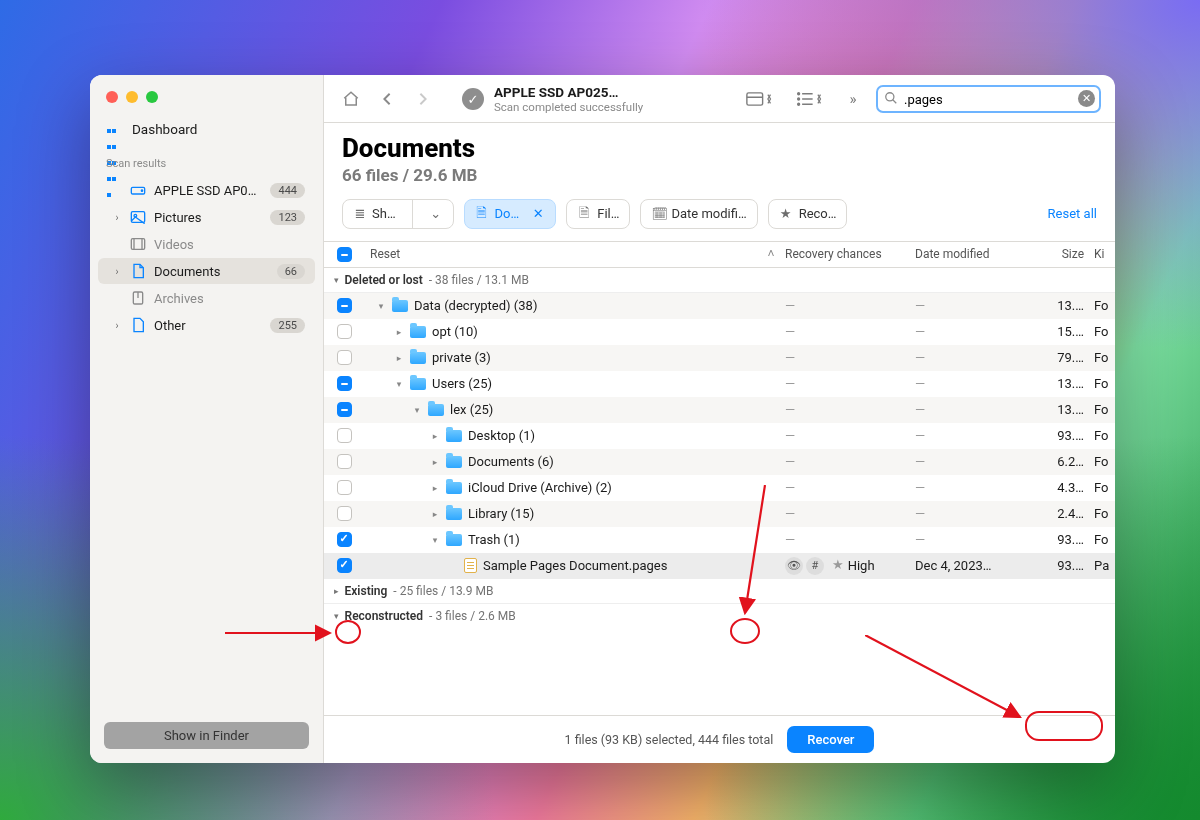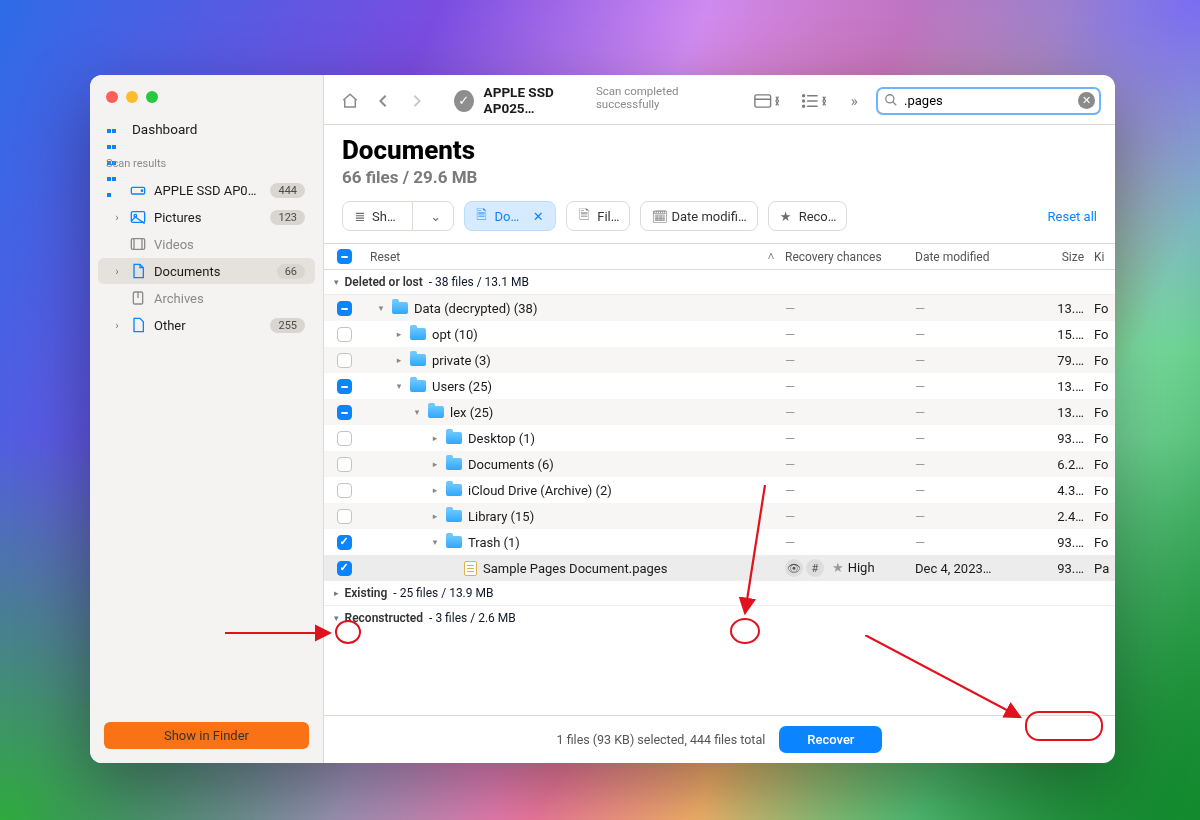--- a/index.html
+++ b/index.html
@@ -32,29 +32,29 @@
   .sec-hdr{font-size:11px;color:var(--muted);padding:4px 16px 6px;}
   .side-item{display:flex;align-items:center;gap:8px;padding:5px 10px 5px 14px;font-size:13px;color:var(--text);border-radius:6px;margin:1px 8px;}
   .side-item .chev{width:10px;text-align:center;color:var(--text-sec);font-size:10px;}
   .side-item .icn{width:16px;height:16px;display:flex;align-items:center;justify-content:center;color:var(--blue);}
   .side-item .lbl{flex:1;white-space:nowrap;overflow:hidden;text-overflow:ellipsis;}
   .side-item .badge{background:#d9d6d1;color:#4b4b4b;font-size:11px;padding:1px 8px;border-radius:10px;}
   .side-item.sel{background:#e5e2dd;}
   .side-item.muted .icn{color:var(--muted);}
   .side-item.muted .lbl{color:var(--muted);}
   .sidebar-footer{margin-top:auto;padding:14px;}
-  .show-finder{width:100%;text-align:center;background:#f97316;border:none;border-radius:6px;padding:6px 0;font-size:13px;color:#333;}
+  .show-finder{width:100%;text-align:center;background:#a3a3a3;border:none;border-radius:6px;padding:6px 0;font-size:13px;color:#333;}
 
   
   .main{flex:1;display:flex;flex-direction:column;min-width:0;}
   .toolbar{display:flex;align-items:center;gap:10px;padding:10px 14px 8px;border-bottom:1px solid var(--border);}
   .tb-btn{width:26px;height:26px;display:flex;align-items:center;justify-content:center;color:#7c7c7c;border-radius:6px;}
   .tb-sep{width:6px;}
   .status-dot{width:22px;height:22px;border-radius:50%;background:#8e8e8e;color:#fff;display:flex;align-items:center;justify-content:center;font-size:13px;}
-  .ttl-block{display:flex;flex-direction:row;line-height:1.15;min-width:0;}
+  .ttl-block{display:flex;flex-direction:column;line-height:1.15;min-width:0;}
   .ttl-block .t1{font-size:13.5px;font-weight:700;color:#1b1b1b;}
   .ttl-block .t2{font-size:11.5px;color:var(--muted);}
   .search{position:relative;flex:0 0 225px;margin-left:auto;}
   .search input{width:100%;height:28px;border:2px solid #6db4ff;border-radius:7px;padding:0 41px 0 26px;font-size:13px;background:#fff;outline:none;}
   .search .mag{position:absolute;left:8px;top:6px;color:#8a8a8a;font-size:13px;}
   .search .clear{position:absolute;right:6px;top:5px;width:17px;height:17px;border-radius:50%;background:#8a8a8a;color:#fff;font-size:11px;display:flex;align-items:center;justify-content:center;}
 
   .header-block{padding:10px 18px 14px;}
   .header-block h1{margin:0;font-size:26px;font-weight:800;}
   .header-block .sub{font-size:17px;font-weight:700;color:#7a7a7a;margin-top:2px;}
@@ -81,41 +81,41 @@
   .cell-kind{width:25px;padding-left:4px;}
   .chkbox{width:15px;height:15px;border:1.3px solid #c5c3bf;border-radius:4px;background:#fff;}
   .chkbox.blue{background:var(--blue);border-color:var(--blue);position:relative;}
   .chkbox.blue::after{content:"✓";position:absolute;color:#fff;font-size:11px;left:2px;top:-1px;font-weight:700;}
   .chkbox.minus{background:var(--blue);border-color:var(--blue);position:relative;}
   .chkbox.minus::after{content:"";position:absolute;left:3px;right:3px;top:6px;height:2px;background:#fff;border-radius:1px;}
 
   .group-hdr{display:flex;align-items:center;gap:6px;font-size:12px;color:#555;padding:5px 10px;border-bottom:1px solid #eee;}
   .group-hdr .chev{font-size:9px;color:#777;}
   .group-hdr .g1{font-weight:600;color:#333;}
-  .group-hdr .g2{color:#0f172a;}
+  .group-hdr .g2{color:#737373;}
 
   .rows{overflow:auto;}
   .row{display:flex;align-items:center;font-size:13px;color:var(--text);height:26px;}
   .row:nth-child(odd){background:#f7f6f4;}
   .row .tree{display:flex;align-items:center;gap:6px;min-width:0;}
   .row .indent{display:inline-block;}
   .row .rchev{font-size:9px;color:#888;width:10px;text-align:center;}
   .folder-icn{width:16px;height:12px;background:linear-gradient(#6cc7ff,#2ea7ff);border-radius:2px;position:relative;}
   .folder-icn::before{content:"";position:absolute;left:0;top:-3px;width:7px;height:4px;background:#6cc7ff;border-radius:2px 2px 0 0;}
   .file-icn{width:13px;height:15px;background:#fff;border:1px solid #e2b24a;border-radius:2px;position:relative;}
   .file-icn::after{content:"";position:absolute;left:2px;right:2px;top:3px;height:7px;background:repeating-linear-gradient(#e2b24a 0 1px,transparent 1px 3px);} 
   .row .name-txt{white-space:nowrap;}
   .row .dash{color:#999;}
   .row.selected{background:#ececec;}
   .eye-circ{width:18px;height:18px;border-radius:50%;background:#ddd;display:inline-flex;align-items:center;justify-content:center;font-size:11px;color:#555;}
   .hash-circ{width:18px;height:18px;border-radius:50%;background:#ddd;display:inline-flex;align-items:center;justify-content:center;font-size:11px;color:#555;margin-left:3px;}
   .star{color:#9a9a9a;margin:0 4px 0 8px;}
 
   .footer{display:flex;align-items:center;justify-content:center;gap:14px;padding:10px 16px;border-top:1px solid var(--border);font-size:12.5px;color:#555;}
-  .recover-btn{background:var(--blue);color:#fff;border:none;border-radius:7px;padding:6px 28px;font-size:13px;font-weight:500;}
+  .recover-btn{background:var(--blue);color:#fff;border:none;border-radius:7px;padding:6px 20px;font-size:13px;font-weight:500;}
 
   
   .hl{position:absolute;border:2.5px solid #e1121d;border-radius:50%;pointer-events:none;}
   .arrow-svg{position:absolute;pointer-events:none;}
 
   svg{display:block;}
 </style>
 </head>
 <body>
 

